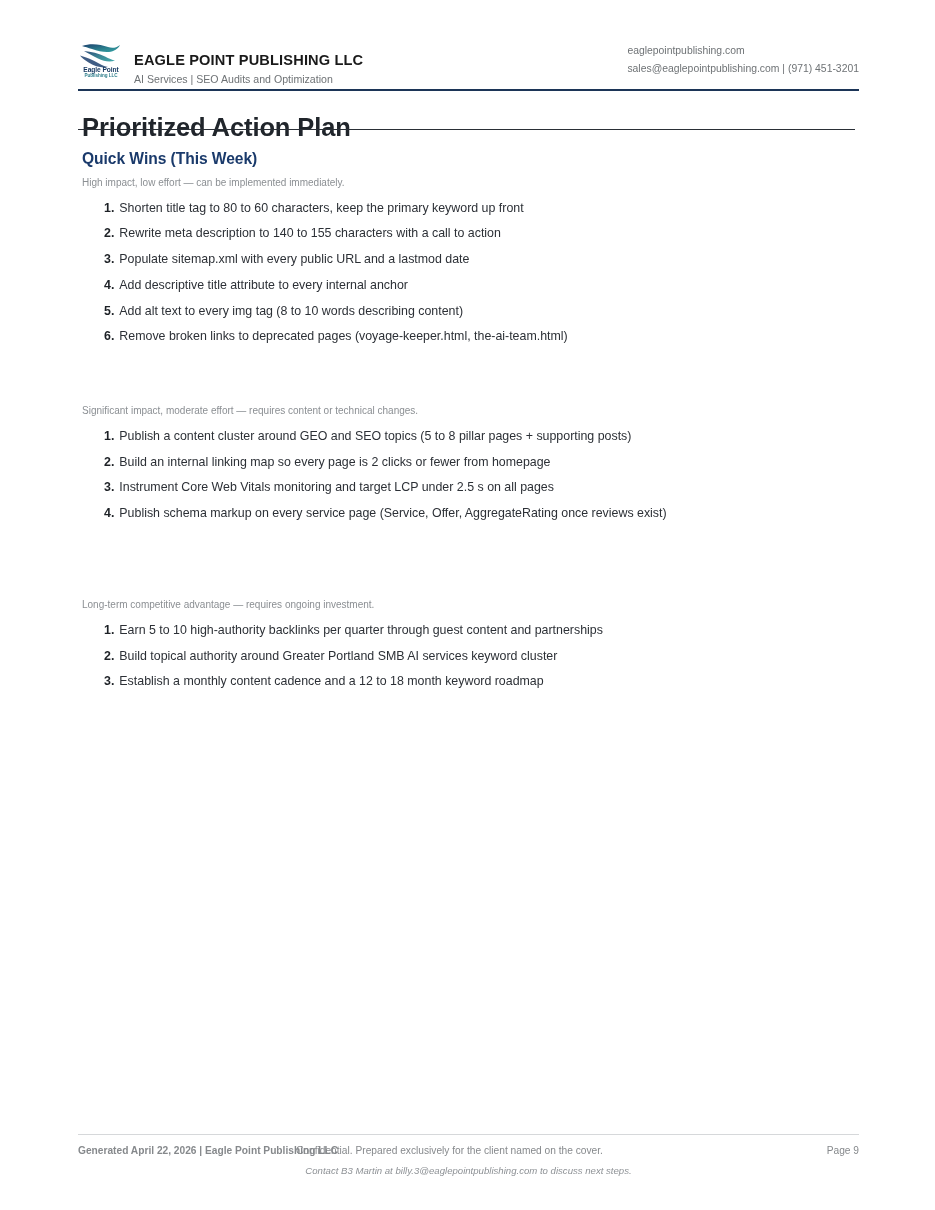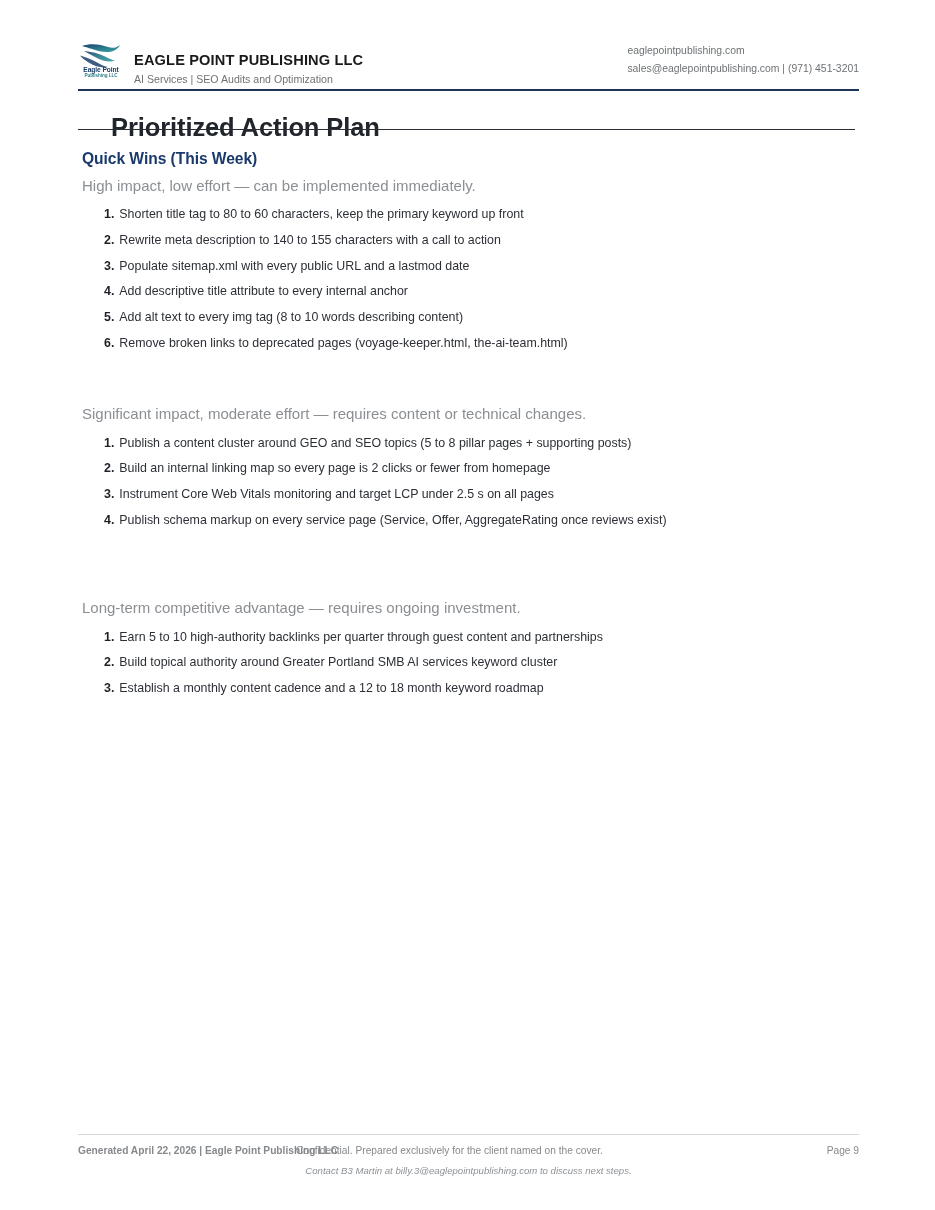--- a/index.html
+++ b/index.html
@@ -111,21 +111,20 @@
 
   
   .page-title {
     position: absolute;
     left: 82px;
     top: 96px;
     font-size: 25.5px;
     font-weight: bold;
     color: #20252b;
     letter-spacing: -0.1px;
-    margin-left: 29px;
   }
   .title-rule {
     position: absolute;
     left: 78px;
     top: 129px;
     width: 777px;
     height: 1.4px;
     background: #2a2f36;
   }
 
@@ -136,21 +135,21 @@
     width: 790px;
   }
   .section-heading {
     font-size: 15.6px;
     font-weight: bold;
     color: #1a3a6b;
     letter-spacing: -0.05px;
     line-height: 1.2;
   }
   .section-sub {
-    font-size: 15px;
+    font-size: 10px;
     color: #8b8f93;
     line-height: 1.3;
     margin-top: 7px;
   }
   ol.items {
     list-style: none;
     margin: 0;
     padding: 0;
     margin-top: 11px;
   }

